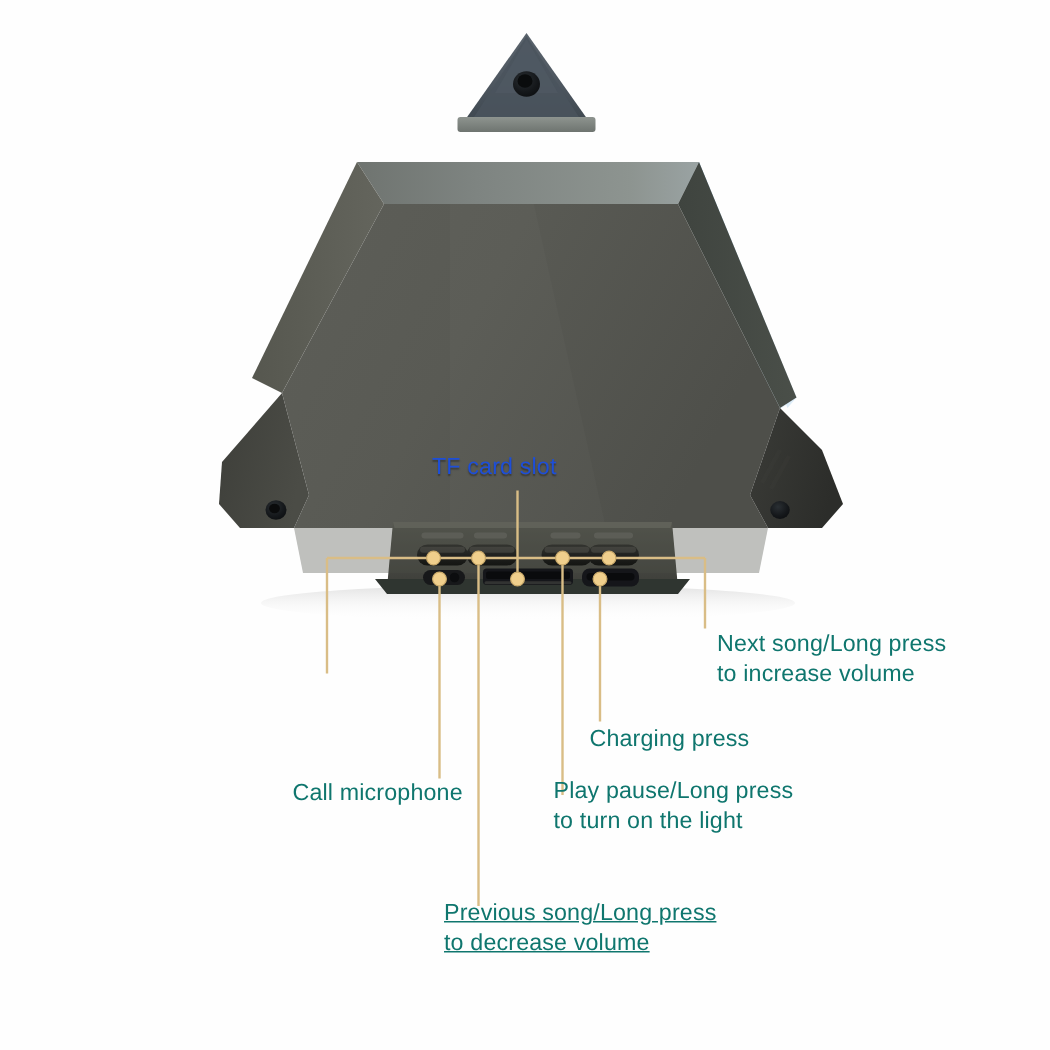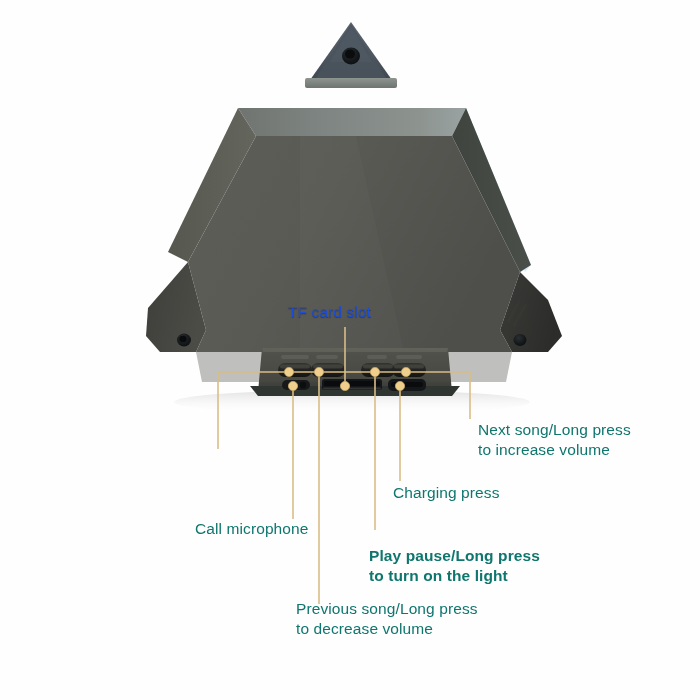--- a/index.html
+++ b/index.html
@@ -238,24 +238,24 @@
       <circle cx="345" cy="386" r="4.6"></circle>
       <circle cx="400" cy="386" r="4.6"></circle>
     </g>
   </svg>
 
   <div class="callout-label on-device" style="left:288px; top:302px;">TF card slot</div>
 
 
   <div class="callout-label" style="left:175px; top:519px;margin-left:20px;">Call microphone</div>
 
-  <div class="callout-label" style="left:296px; top:599px;">Previous song/Long press
+  <div class="callout-label" style="left:296px; top:599px;text-decoration:underline;">Previous song/Long press
 to decrease volume</div>
 
-  <div class="callout-label" style="left:369px; top:546px;font-weight:bold;">Play pause/Long press
+  <div class="callout-label" style="left:369px; top:518px;">Play pause/Long press
 to turn on the light</div>
 
   <div class="callout-label" style="left:393px; top:483px;">Charging press</div>
 
   <div class="callout-label" style="left:478px; top:420px;">Next song/Long press
 to increase volume</div>
 
 </div>
 
 </body></html>

